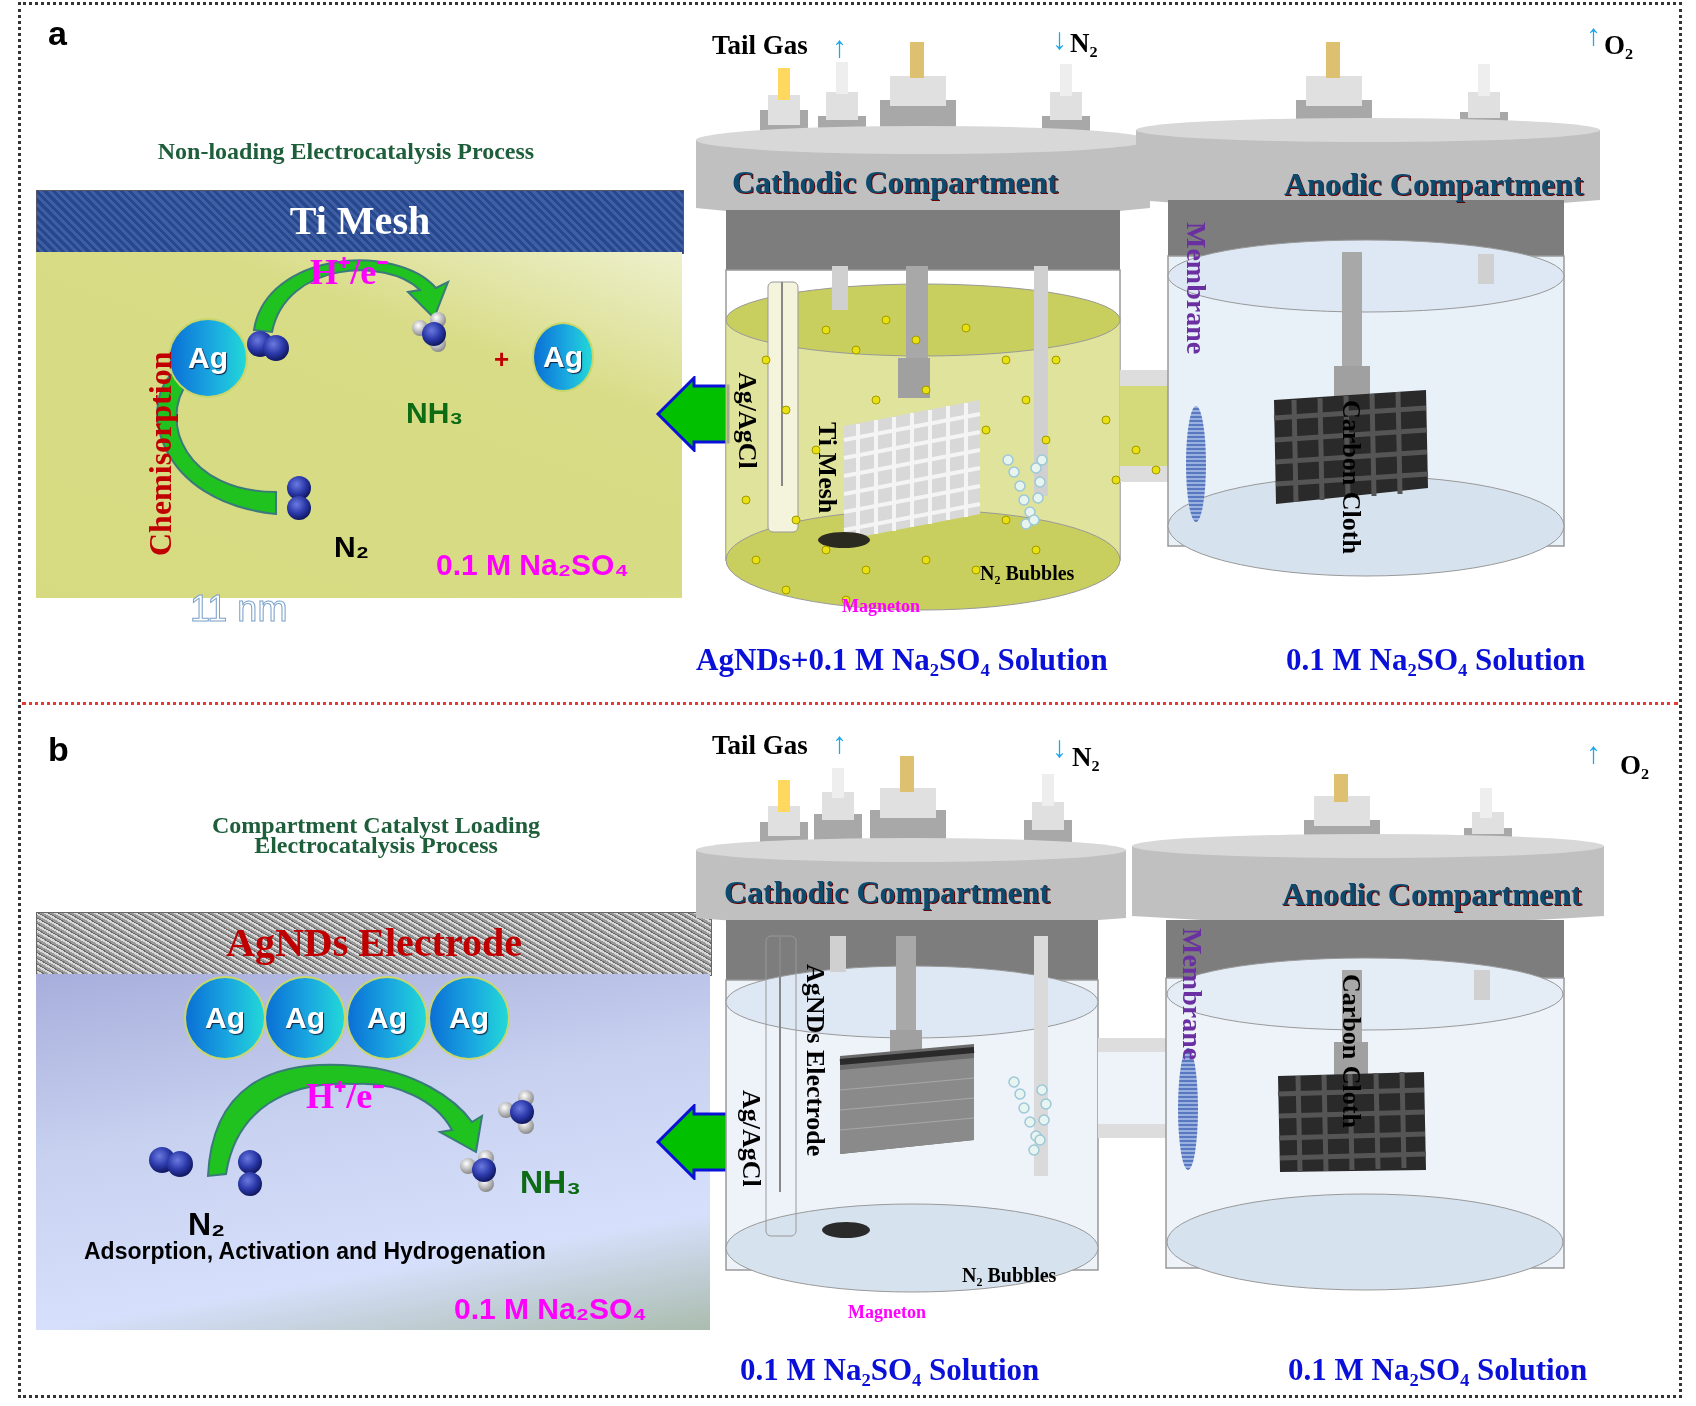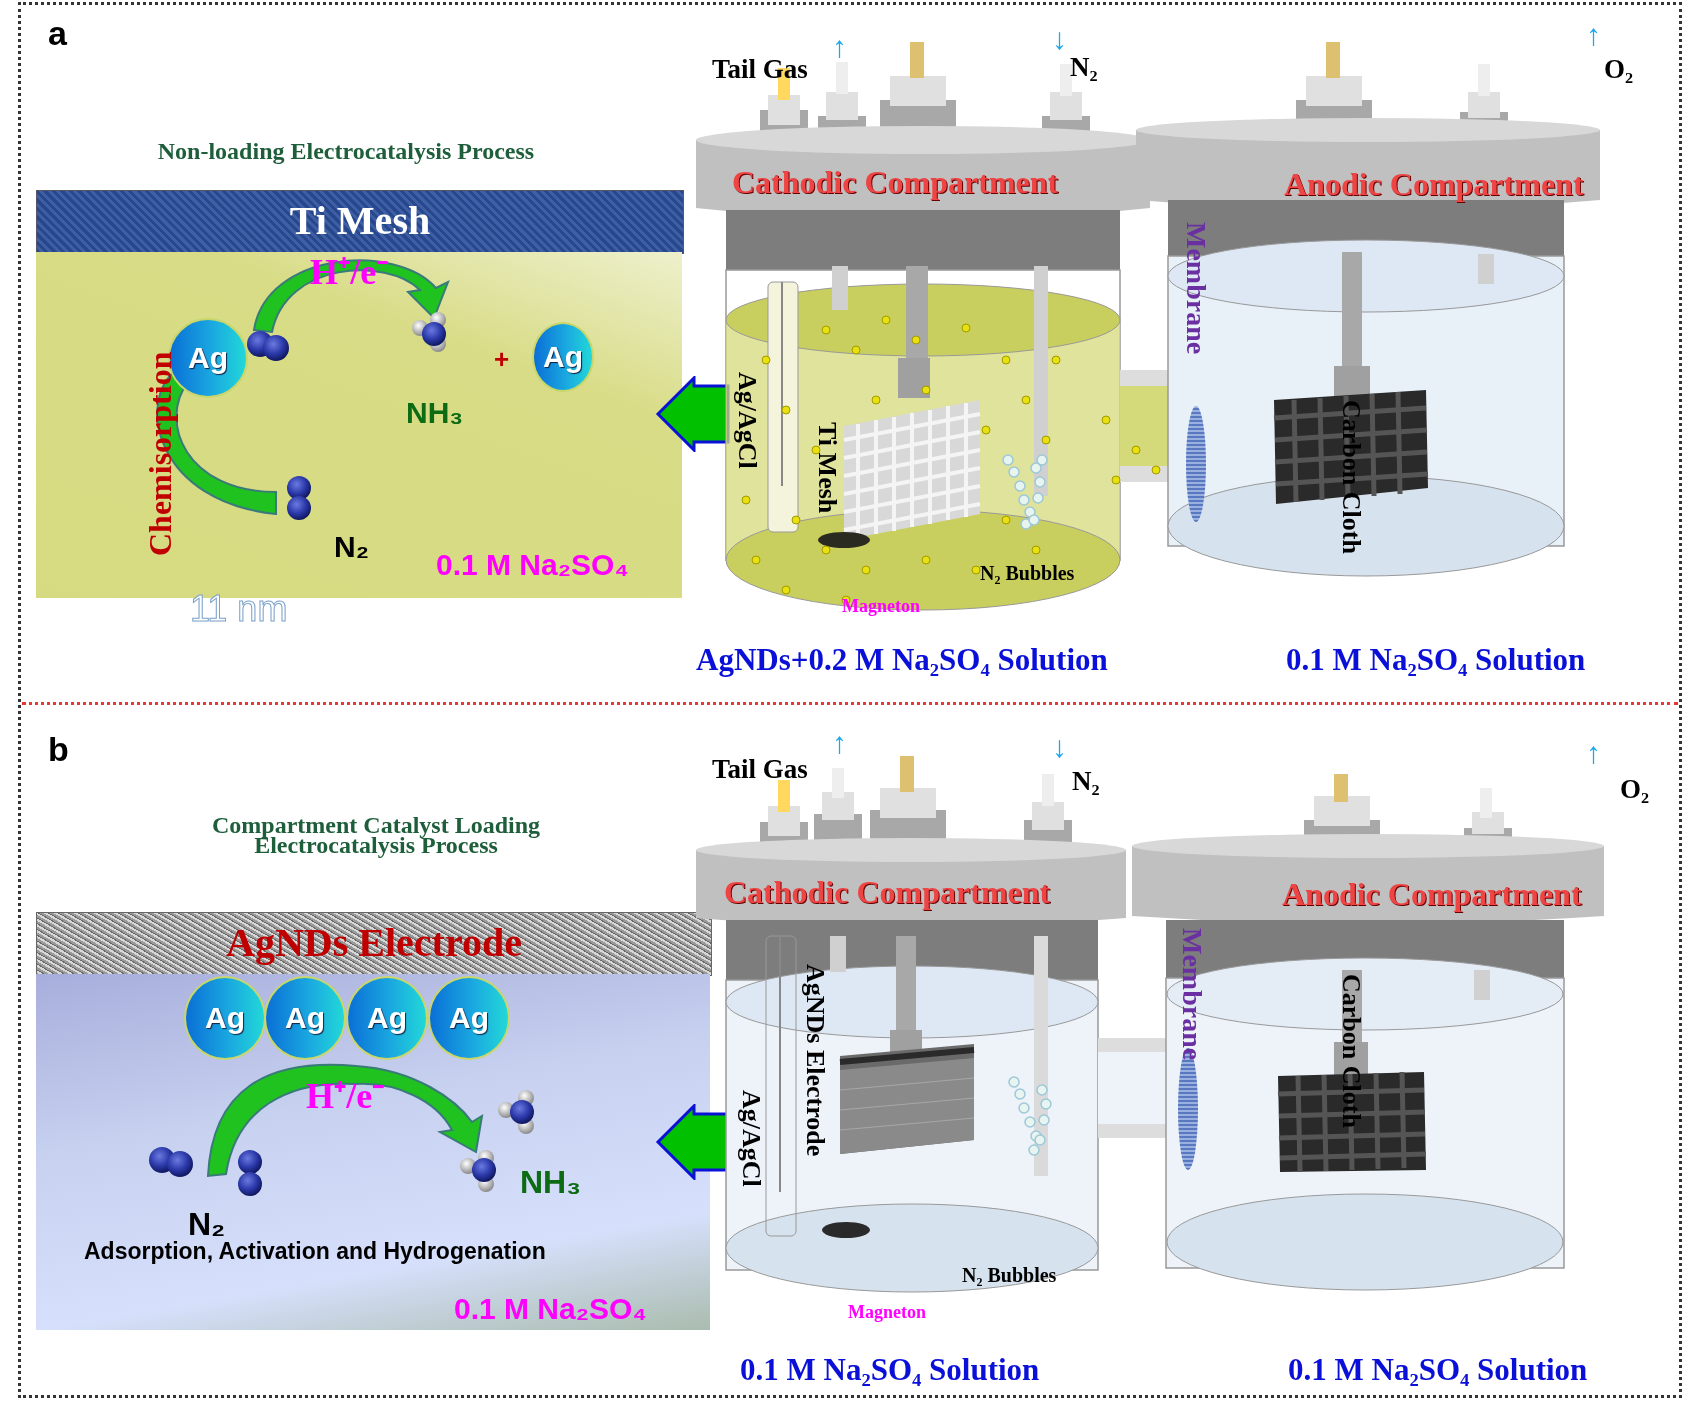--- a/index.html
+++ b/index.html
@@ -4,23 +4,23 @@
 <style>
   html, body { margin: 0; padding: 0; background: #ffffff; }
   body { width: 1696px; height: 1406px; position: relative; overflow: hidden; font-family: "Liberation Serif", serif; }
   .abs { position: absolute; }
   .frame { position: absolute; left: 18px; top: 2px; width: 1664px; height: 1396px; border: 3px dotted #333; box-sizing: border-box; }
   .divider { position: absolute; left: 22px; top: 702px; width: 1656px; border-top: 3px dotted #e53935; }
   .panel-letter { font-family: "Liberation Sans", sans-serif; font-weight: bold; font-size: 34px; color: #000; }
   .serif-bold { font-family: "Liberation Serif", serif; font-weight: bold; }
   .sans-bold { font-family: "Liberation Sans", sans-serif; font-weight: bold; }
   .green-title { color: #1e5e3a; font-size: 24px; text-align: center; }
-  .compartment-label { color: #ef4444; font-size: 32px; font-weight: bold; font-family: "Liberation Serif", serif; text-shadow: 1px 1px 0 #600; white-space: nowrap; }
+  .compartment-label { color: #0c4a6e; font-size: 32px; font-weight: bold; font-family: "Liberation Serif", serif; text-shadow: 1px 1px 0 #600; white-space: nowrap; }
   .solution-label { color: #0a10d8; font-size: 31px; font-weight: bold; font-family: "Liberation Serif", serif; white-space: nowrap; }
-  .gas-label { color: #000; font-size: 27px; font-weight: bold; font-family: "Liberation Serif", serif; white-space: nowrap; margin-top: 24px; }
+  .gas-label { color: #000; font-size: 27px; font-weight: bold; font-family: "Liberation Serif", serif; white-space: nowrap; }
   .vertical { writing-mode: vertical-rl; font-family: "Liberation Serif", serif; font-weight: bold; white-space: nowrap; }
   .magenta { color: #ff00ff; }
   .ag-ball { position: absolute; width: 78px; height: 78px; border-radius: 50%; background: linear-gradient(90deg, #0a6fd6 0%, #1aa8e0 55%, #22d8d8 100%); border: 2px solid #c9d66a; box-sizing: border-box; color: #fff; font-family: "Liberation Sans", sans-serif; font-weight: bold; font-size: 30px; display: flex; align-items: center; justify-content: center; text-shadow: 1px 1px 1px #124; }
 </style>
 </head>
 <body>
 
 <div class="frame"></div>
 <div class="divider"></div>
 
@@ -230,21 +230,21 @@
 
 <div class="abs compartment-label" style="left:732px; top:164px;">Cathodic Compartment</div>
 <div class="abs compartment-label" style="left:1284px; top:166px;">Anodic Compartment</div>
 
 <div class="abs vertical" style="left:732px; top:372px; font-size:26px; transform: rotate(0deg);">Ag/AgCl</div>
 <div class="abs vertical" style="left:812px; top:422px; font-size:26px;">Ti Mesh</div>
 <div class="abs vertical" style="left:1336px; top:400px; font-size:26px;">Carbon Cloth</div>
 <div class="abs vertical" style="left:1180px; top:222px; font-size:28px; color:#6a2fa0;">Membrane</div>
 <div class="abs serif-bold" style="left:980px; top:562px; font-size:20px; color:#000;">N₂ Bubbles</div>
 <div class="abs serif-bold magenta" style="left:842px; top:596px; font-size:18px;">Magneton</div>
-<div class="abs solution-label" style="left:696px; top:642px;">AgNDs+0.2 M Na₂SO₄ Solution</div>
+<div class="abs solution-label" style="left:696px; top:642px;">AgNDs+0.1 M Na₂SO₄ Solution</div>
 <div class="abs solution-label" style="left:1286px; top:642px;">0.1 M Na₂SO₄ Solution</div>
 
 <div class="abs panel-letter" style="left:48px; top:730px;">b</div>
 <div class="abs serif-bold green-title" style="left:36px; top:812px; width:680px;">Compartment Catalyst Loading</div>
 <div class="abs serif-bold green-title" style="left:36px; top:832px; width:680px;">Electrocatalysis Process</div>
 
 <div class="abs" style="left:36px; top:912px; width:674px; height:62px; background: repeating-linear-gradient(30deg,#9a9a9a 0 2px,#d8d8d8 2px 4px,#6a6a6a 4px 5px); border:1px solid #666;">
   <div class="abs serif-bold" style="left:0; width:100%; top:6px; text-align:center; color:#c00000; font-size:40px;">AgNDs Electrode</div>
 </div>
 <div class="abs" style="left:36px; top:974px; width:674px; height:356px; background: linear-gradient(170deg,#a8aedc 0%,#c8d2f0 40%,#d6e0fc 75%,#aabcae 100%);"></div>

